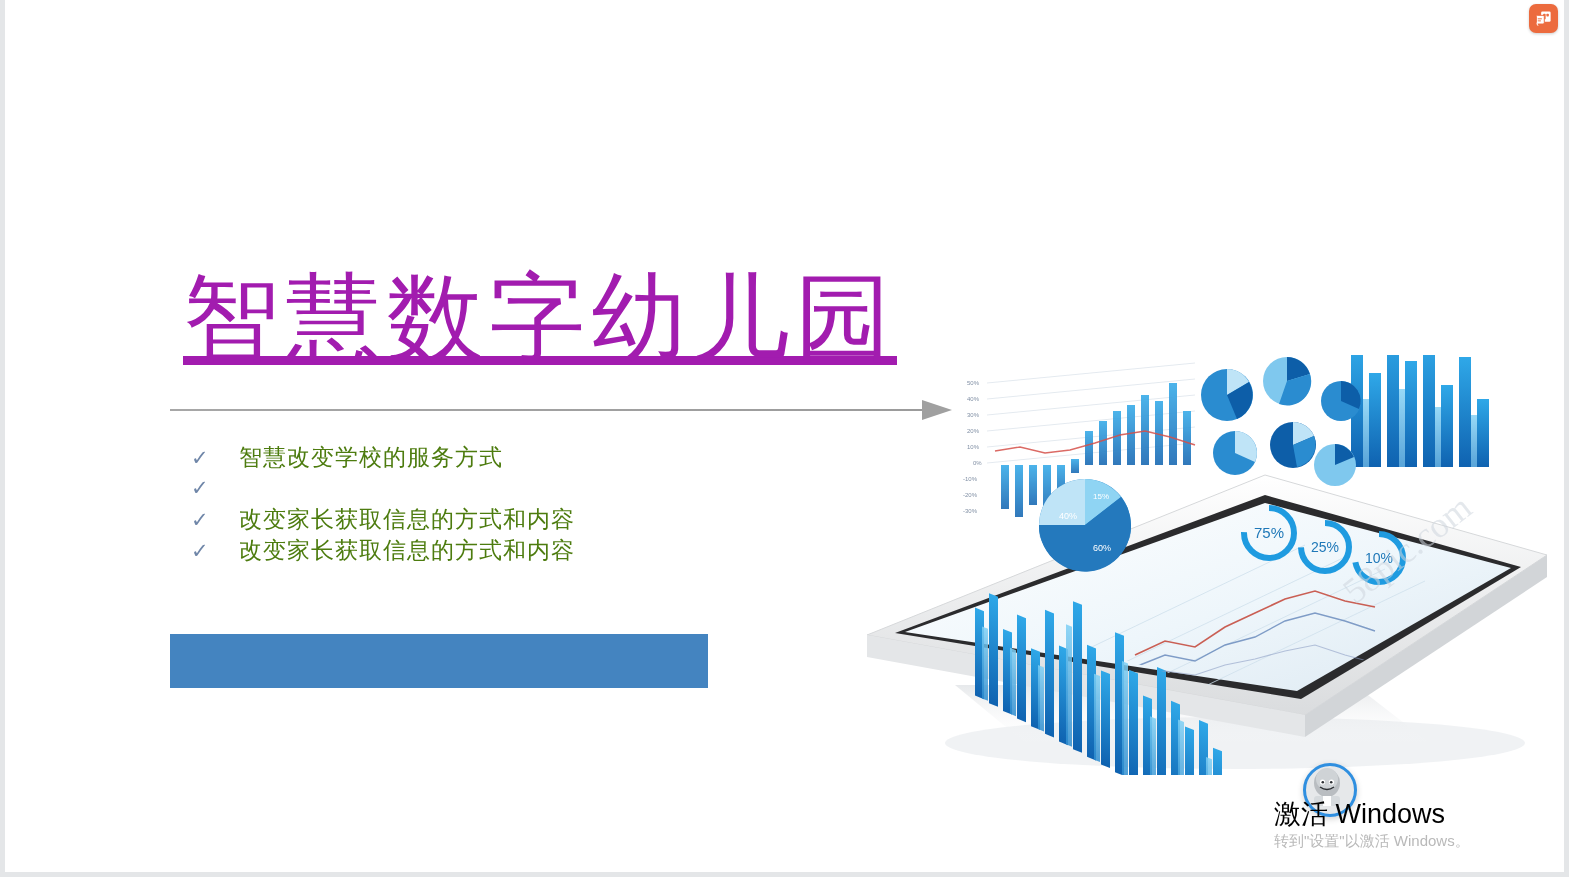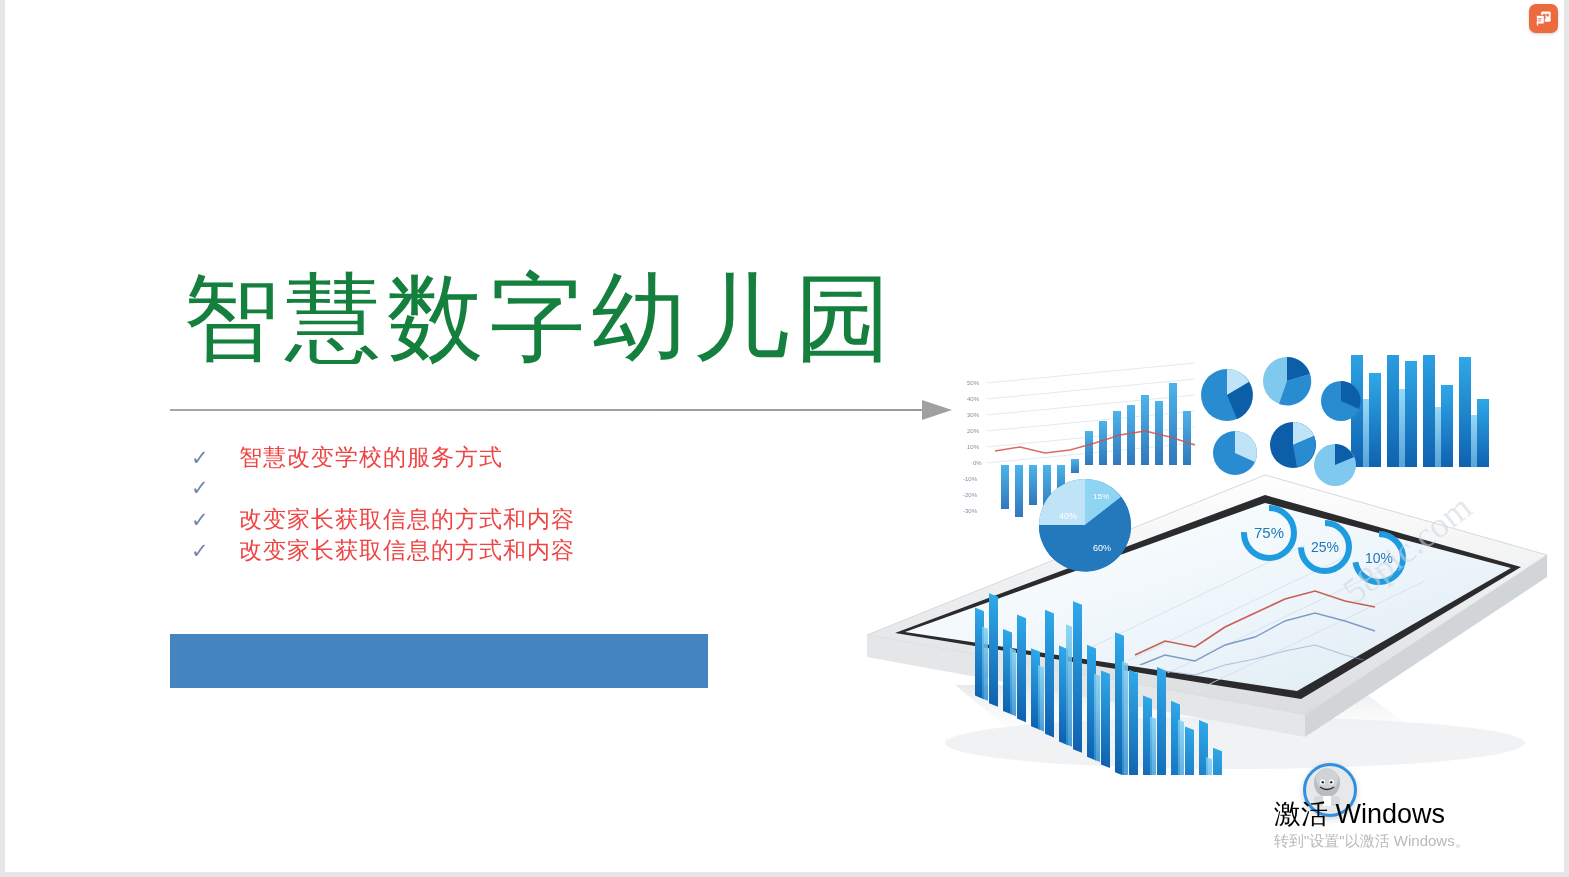--- a/index.html
+++ b/index.html
@@ -16,21 +16,21 @@
   .slide{
     position:absolute;left:5px;top:0;width:1559px;height:872px;
     background:#ffffff;overflow:hidden;
   }
 
   
   .title{
     position:absolute;left:178px;top:262px;
     font-family:"Liberation Sans","DejaVu Sans",sans-serif;
     font-size:96px;line-height:112px;font-weight:400;
-    letter-spacing:6px;color:#15803d;white-space:nowrap;
+    letter-spacing:6px;color:#a21caf;white-space:nowrap;text-decoration:underline;
   }
 
   
   .arrow-rule{position:absolute;left:165px;top:398px;width:785px;height:24px;}
   .arrow-rule .ln{
     position:absolute;left:0;top:11px;width:755px;height:2px;
     background:linear-gradient(to right,#a7a7a7,#9b9b9b);
   }
   .arrow-rule .head{
     position:absolute;left:752px;top:2px;width:0;height:0;
@@ -43,21 +43,21 @@
   .bullet{
     display:flex;align-items:baseline;height:31px;margin-bottom:0px;
   }
   .bullet .tick{
     width:56px;flex:0 0 56px;font-size:21px;line-height:31px;
     color:#6f86a8;font-family:"DejaVu Sans",sans-serif;text-align:left;
     padding-left:8px;box-sizing:border-box;
   }
   .bullet .txt{
     font-family:"DejaVu Serif","Liberation Serif",serif;
-    font-size:23px;line-height:31px;color:#ef4444;
+    font-size:23px;line-height:31px;color:#4d7c0f;
     letter-spacing:1px;white-space:nowrap;
   }
 
   
   .blue-block{
     position:absolute;left:165px;top:634px;width:538px;height:54px;
     background:#4484c0;
   }
 
   

